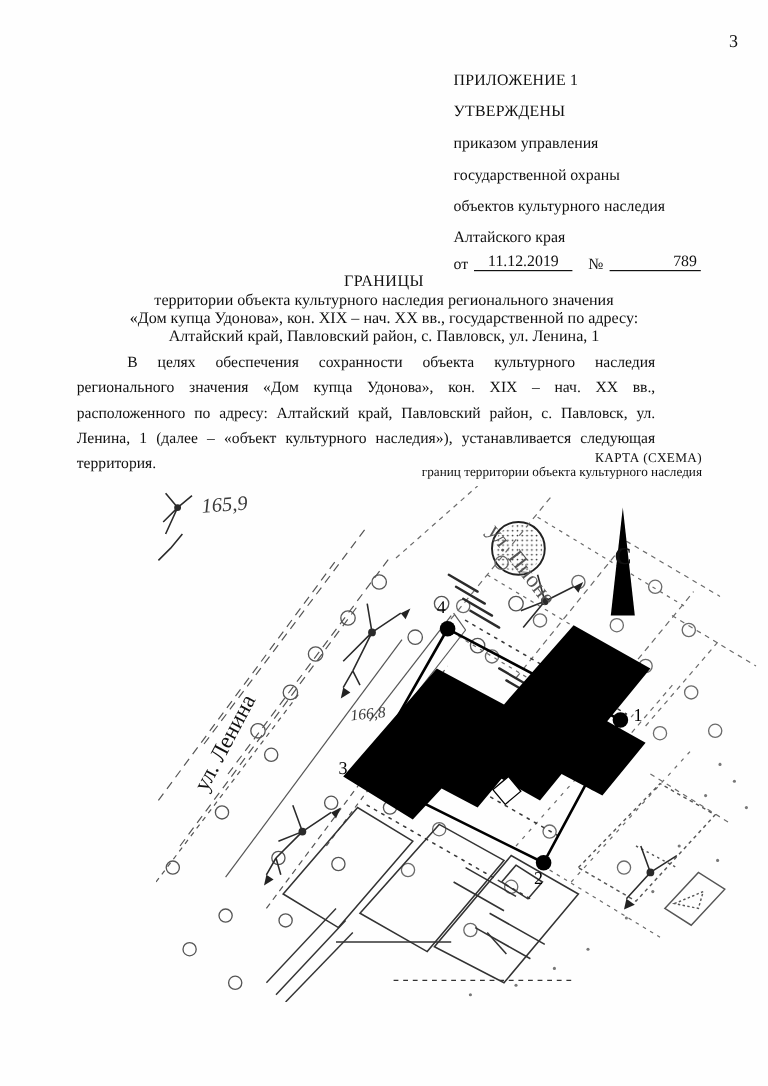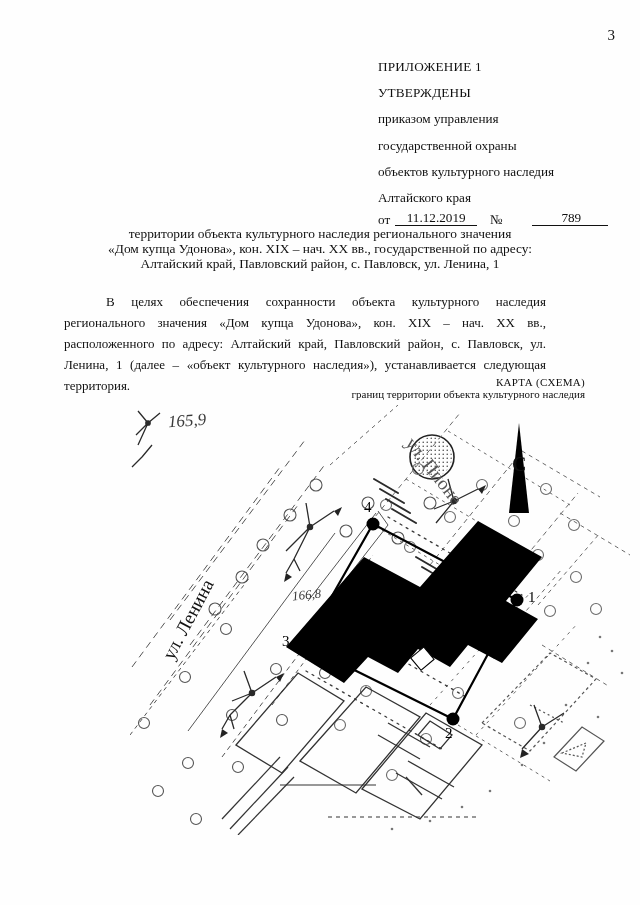--- a/index.html
+++ b/index.html
@@ -65,24 +65,23 @@
     border-bottom: 1px solid #111;
     padding: 0 3px 1px 3px;
   }
   .approval .datarow .numsign {
     margin-left: 13px;
     margin-right: 5px;
   }
   .approval .datarow .val-num {
     display: inline-block;
     min-width: 76px;
-    text-align: center;
+    text-align: right;
     border-bottom: 1px solid #111;
     padding: 0 3px 1px 6px;
-    margin-left: 24px;
   }
 
   
   .heading {
     position: absolute;
     left: 55px; top: 226px;
     width: 530px;
     text-align: center;
     font-size: 13.4px;
     line-height: 1.12;
@@ -186,20 +185,21 @@
     <div class="ln">Алтайского края</div>
     <div class="datarow">
       <span class="lbl">от</span>
       <span class="val-date">11.12.2019</span>
       <span class="numsign">№</span>
       <span class="val-num">789</span>
     </div>
   </div>
 
   <div class="heading">
+    <div class="h-main">ГРАНИЦЫ</div>
     <div class="h-line">территории объекта культурного наследия регионального значения</div>
     <div class="h-line">«Дом купца Удонова», кон. XIX – нач. XX вв., государственной по адресу:</div>
     <div class="h-line">Алтайский край, Павловский район, с. Павловск, ул. Ленина, 1</div>
   </div>
 
   <div class="body-par">В целях обеспечения сохранности объекта культурного наследия регионального значения «Дом купца Удонова», кон. XIX – нач. XX вв., расположенного по адресу: Алтайский край, Павловский район, с. Павловск, ул. Ленина, 1 (далее – «объект культурного наследия»), устанавливается следующая территория.</div>
 
   <div class="map-caption">
     <div class="mc-1">КАРТА (СХЕМА)</div>
     <div class="mc-2">границ территории объекта культурного наследия</div>

